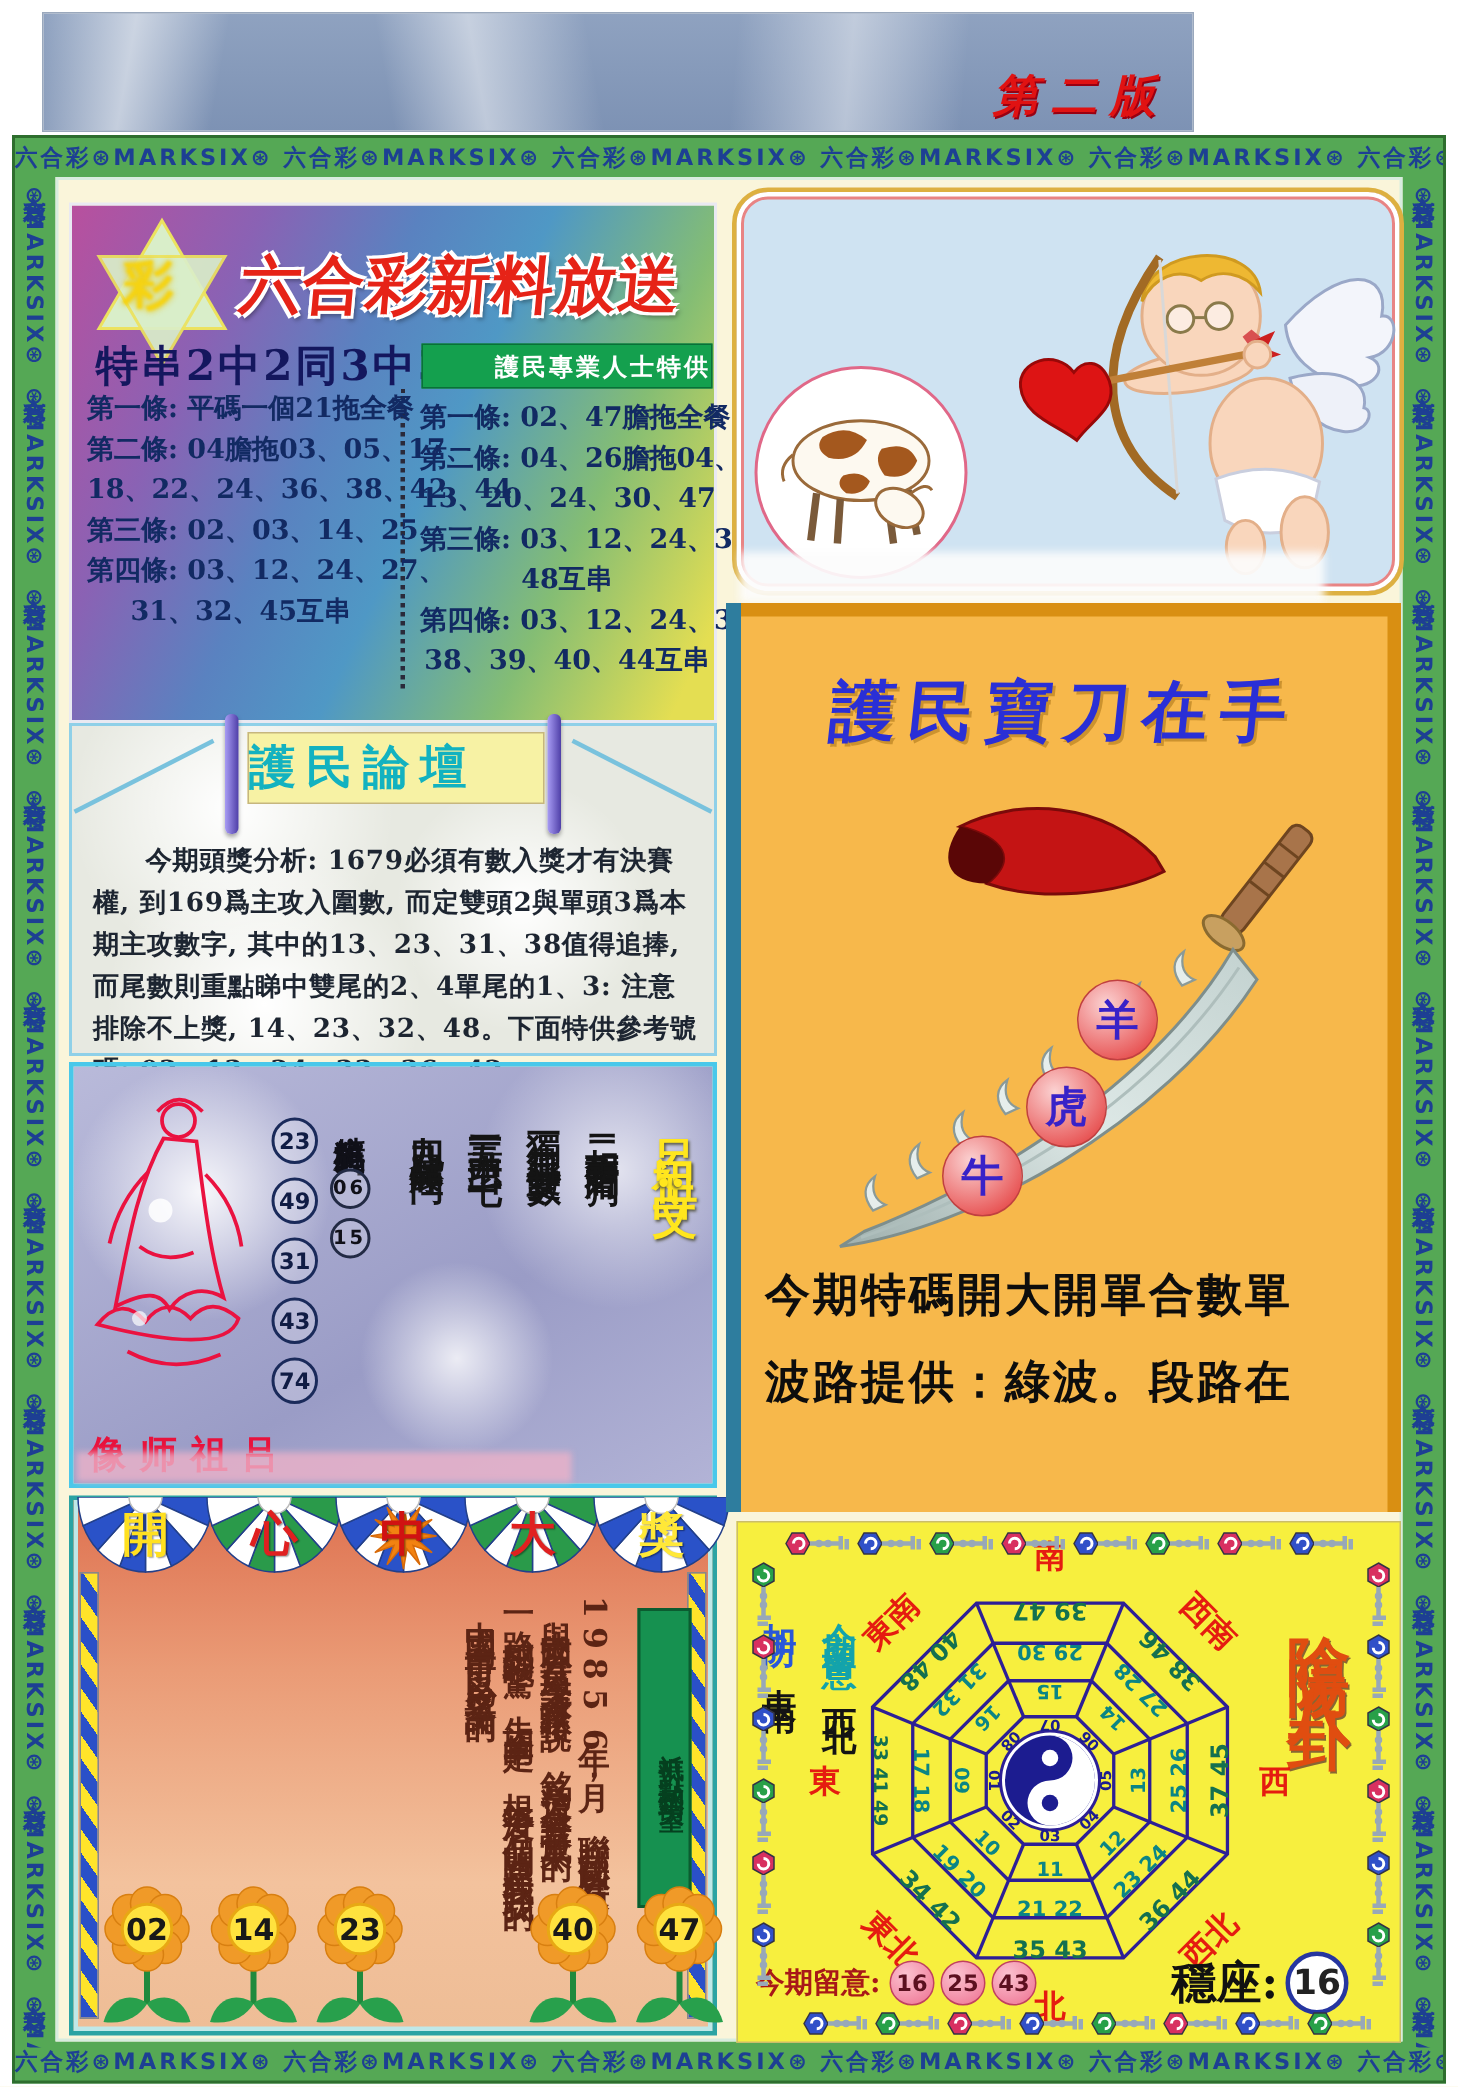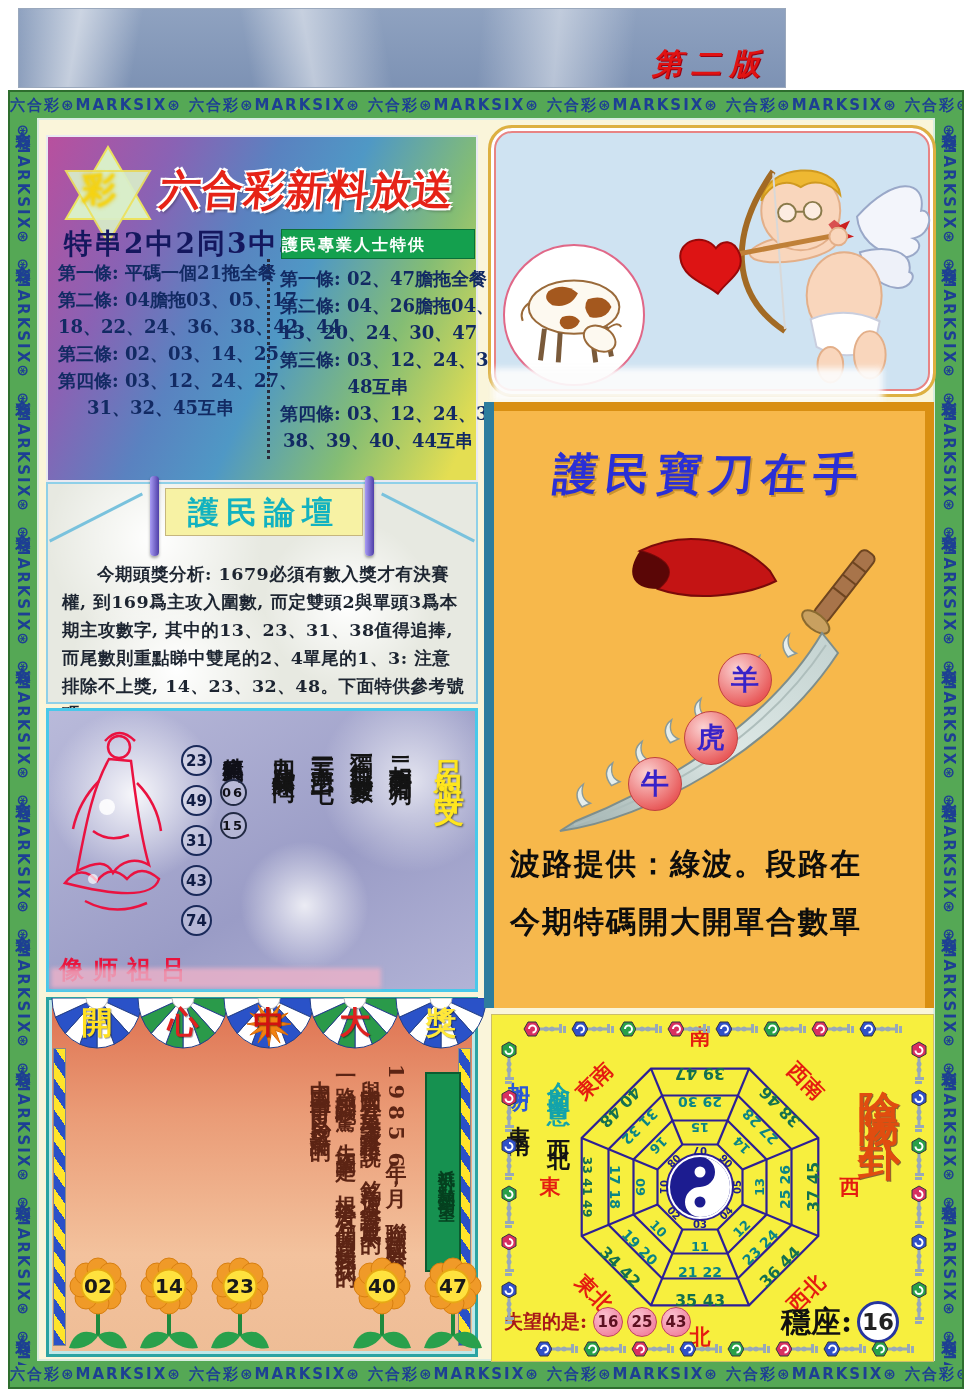--- a/index.html
+++ b/index.html
@@ -1,20 +1,20 @@
 <!DOCTYPE html>
 <html><head>
 <meta charset="utf-8">
 <style>
   *{margin:0;padding:0;box-sizing:border-box}
   body{background:#ffffff;font-family:"DejaVu Sans",sans-serif}
   #page{position:relative;width:972px;height:1391px;background:#fff;overflow:hidden}
 
   
-  #sky{position:absolute;left:18px;top:8px;width:768px;height:80px;border:1px solid #9aa8bc;
+  #sky{position:absolute;left:28px;top:8px;width:768px;height:80px;border:1px solid #9aa8bc;
     background:
       linear-gradient(100deg, rgba(255,255,255,.0) 0%, rgba(255,255,255,.55) 8%, rgba(255,255,255,0) 16%),
       linear-gradient(80deg, rgba(255,255,255,.0) 30%, rgba(255,255,255,.5) 38%, rgba(255,255,255,0) 48%),
       linear-gradient(95deg, rgba(255,255,255,.0) 60%, rgba(255,255,255,.45) 70%, rgba(255,255,255,0) 80%),
       linear-gradient(180deg,#8fa2c0,#7d92b4)}
   #edition{position:absolute;right:16px;bottom:2px;font:bold italic 30px "DejaVu Serif",serif;
     color:#e01212;letter-spacing:9px;text-shadow:1px 1px 0 #901}
 
   
   #frame{position:absolute;left:8px;top:90px;width:956px;height:1299px;background:#55a855;border:2px solid #2e6e2e}
@@ -30,42 +30,42 @@
   #panelA{position:absolute;left:7px;top:15px;width:432px;height:347px;border:2px solid #e9e9f2;
     background:linear-gradient(115deg,#b8509e 0%,#8a62b4 22%,#5a82c0 40%,#4f98c5 55%,#84bd74 75%,#e4de52 95%)}
   #star{position:absolute;left:8px;top:6px}
   #star-char{position:absolute;left:34px;top:30px;font:bold 34px "DejaVu Serif",serif;color:#f5d312;
     filter:blur(1px);text-shadow:0 0 4px #e8c000}
   #a-title{position:absolute;left:112px;top:26px;width:318px;font:bold 41px "DejaVu Serif",serif;color:#e62317;
     transform:skewX(-5deg);letter-spacing:1px;
     text-shadow:2px 2px 0 #fff,-2px -2px 0 #fff,2px -2px 0 #fff,-2px 2px 0 #fff,3px 3px 3px rgba(0,0,0,.35)}
   #a-sub{position:absolute;left:16px;top:88px;font:bold 28px "DejaVu Serif",serif;color:#14175e;letter-spacing:2px}
   #a-badge{position:absolute;left:233px;top:92px;width:194px;height:30px;background:#14a04e;color:#fff;
-    font:bold 16px "DejaVu Serif",serif;line-height:30px;text-align:left;letter-spacing:2px;border:1px solid #0a7038}
+    font:bold 16px "DejaVu Serif",serif;line-height:30px;text-align:right;letter-spacing:2px;border:1px solid #0a7038}
   .entry-list{position:absolute;font:bold 18px "DejaVu Serif",serif;color:#122a63;line-height:27px}
   #a-left{left:10px;top:122px;width:212px;border-right:3px dotted #2a2a3a;padding-right:4px;height:200px}
   #a-right{left:232px;top:128px;width:196px}
   .list-line{white-space:nowrap}
   .list-line.cont{text-align:center}
 
   
   #panelB{position:absolute;left:7px;top:362px;width:432px;height:222px;border:2px solid #8fd0e8;
     background:
       radial-gradient(circle at 25% 25%,#ffffff 0%,rgba(255,255,255,0) 30%),
       radial-gradient(circle at 70% 55%,#ffffff 0%,rgba(255,255,255,0) 26%),
       radial-gradient(circle at 30% 85%,#ffffff 0%,rgba(255,255,255,0) 30%),
       #e7e9e1}
   .rod{position:absolute;top:-8px;width:9px;height:80px;border-radius:4px;
     background:linear-gradient(90deg,#a89cf4,#4f3fa8);box-shadow:0 2px 3px rgba(0,0,0,.35)}
   .rod-l{left:102px}.rod-r{right:102px}
   .diag{position:absolute;top:32px;width:104px;border-top:3px solid #79c2dd}
   .diag-l{left:-4px;transform:rotate(-27deg)}
   .diag-r{right:-4px;transform:rotate(27deg)}
   #b-banner{position:absolute;left:117px;top:4px;width:198px;height:48px;background:#f7f2a4;border:1px solid #c6b67e;
-    font:bold 31px "DejaVu Serif",serif;color:#12b2c0;text-align:center;line-height:46px;letter-spacing:7px}
+    font:bold 31px "DejaVu Serif",serif;color:#12b2c0;line-height:46px;letter-spacing:7px}
   #b-body{position:absolute;left:14px;top:76px;width:406px;font:bold 17.5px "DejaVu Serif",serif;color:#1d2531;
     line-height:28px;text-indent:2em;letter-spacing:.5px}
 
   
   #panelC{position:absolute;left:7px;top:588px;width:432px;height:284px;border:3px solid #49c8ea;
     background:
       radial-gradient(circle at 20% 30%,rgba(255,255,255,.9) 0%,rgba(255,255,255,0) 22%),
       radial-gradient(circle at 60% 70%,rgba(255,255,255,.8) 0%,rgba(255,255,255,0) 20%),
       radial-gradient(circle at 85% 25%,rgba(255,255,255,.7) 0%,rgba(255,255,255,0) 22%),
       linear-gradient(150deg,#b9bada,#9a9cc6 60%,#b2b3d6)}
@@ -449,22 +449,22 @@
               <path d="M0,0 C-5,-10 -3,-18 6,-22 C1,-13 3,-6 9,-2 Z" transform="translate(81.42857142857143,278.57142857142856) rotate(-12)" fill="#e6eeec" stroke="#8a9a98" stroke-width="1.5"></path>
               <path d="M0,0 C-5,-10 -3,-18 6,-22 C1,-13 3,-6 9,-2 Z" transform="translate(110.85714285714286,257.14285714285717) rotate(-12)" fill="#e6eeec" stroke="#8a9a98" stroke-width="1.5"></path>
               <path d="M0,0 C-5,-10 -3,-18 6,-22 C1,-13 3,-6 9,-2 Z" transform="translate(140.28571428571428,235.71428571428572) rotate(-12)" fill="#e6eeec" stroke="#8a9a98" stroke-width="1.5"></path>
               <path d="M0,0 C-5,-10 -3,-18 6,-22 C1,-13 3,-6 9,-2 Z" transform="translate(169.71428571428572,214.28571428571428) rotate(-12)" fill="#e6eeec" stroke="#8a9a98" stroke-width="1.5"></path>
               <path d="M0,0 C-5,-10 -3,-18 6,-22 C1,-13 3,-6 9,-2 Z" transform="translate(199.14285714285714,192.85714285714286) rotate(-12)" fill="#e6eeec" stroke="#8a9a98" stroke-width="1.5"></path>
               <path d="M0,0 C-5,-10 -3,-18 6,-22 C1,-13 3,-6 9,-2 Z" transform="translate(228.57142857142856,171.42857142857144) rotate(-12)" fill="#e6eeec" stroke="#8a9a98" stroke-width="1.5"></path>
               <path d="M0,0 C-5,-10 -3,-18 6,-22 C1,-13 3,-6 9,-2 Z" transform="translate(258,150) rotate(-12)" fill="#e6eeec" stroke="#8a9a98" stroke-width="1.5"></path>
             </g>
         </svg>
         <div id="f-lines">
+            <div class="list-line">今期特碼開大開單合數單</div>
             <div class="list-line">波路提供：綠波。段路在</div>
-            <div class="list-line">今期特碼開大開單合數單</div>
           </div>
       <div class="zod" style="left: 224px; top: 242px;">羊</div>
           <div class="zod" style="left: 190px; top: 300px;">虎</div>
           <div class="zod" style="left: 134px; top: 346px;">牛</div>
         </div>
 
       <div id="panelG">
         <div id="g-title">陰陽八卦</div>
         <div id="g-note1" class="g-note">
           <span class="lbl">加防：</span><span class="val">東南</span>
@@ -525,21 +525,21 @@
             <text x="-85.5" y="0.0" text-anchor="middle" dy=".35em" fill="#0b8585" font-size="14" font-weight="bold" font-family="DejaVu Sans,sans-serif" transform="rotate(90 -85.5 0.0)">17 18</text>
             <text x="-113.0" y="0.0" text-anchor="middle" dy=".35em" fill="#14704f" font-size="12.5" font-weight="bold" font-family="DejaVu Sans,sans-serif" transform="rotate(90 -113.0 0.0)">33 41 49</text>
             <text x="-150.0" y="0.0" text-anchor="middle" dy=".35em" fill="#e51c10" font-size="21" font-weight="bold" font-family="DejaVu Serif,serif" transform="rotate(0 -150.0 0.0)">東</text>
             <text x="-26.2" y="-26.2" text-anchor="middle" dy=".35em" fill="#1c1c90" font-size="10" font-weight="bold" font-family="DejaVu Sans,sans-serif" transform="rotate(135 -26.2 -26.2)">08</text>
             <text x="-41.7" y="-41.7" text-anchor="middle" dy=".35em" fill="#0b8585" font-size="13" font-weight="bold" font-family="DejaVu Sans,sans-serif" transform="rotate(135 -41.7 -41.7)">16</text>
             <text x="-60.4" y="-60.4" text-anchor="middle" dy=".35em" fill="#0b8585" font-size="14" font-weight="bold" font-family="DejaVu Sans,sans-serif" transform="rotate(135 -60.4 -60.4)">31 32</text>
             <text x="-79.9" y="-79.9" text-anchor="middle" dy=".35em" fill="#14704f" font-size="16" font-weight="bold" font-family="DejaVu Sans,sans-serif" transform="rotate(135 -79.9 -79.9)">40 48</text>
             <text x="-106.0" y="-106.0" text-anchor="middle" dy=".35em" fill="#e51c10" font-size="21" font-weight="bold" font-family="DejaVu Serif,serif" transform="rotate(-45 -106.0 -106.0)">東南</text>
           </svg>
         <div id="g-lingma">
-          <span>失望的是:</span>
+          <span>今期留意:</span>
           <span id="lingma-circles" style="display:flex;gap:4px">
               <span class="lingma-circle">16</span>
               <span class="lingma-circle">25</span>
               <span class="lingma-circle">43</span>
             </span>
         </div>
         <div id="g-wenzuo">
           <span>穩座:</span>
           <span class="wz-circle">16</span>
         </div>

